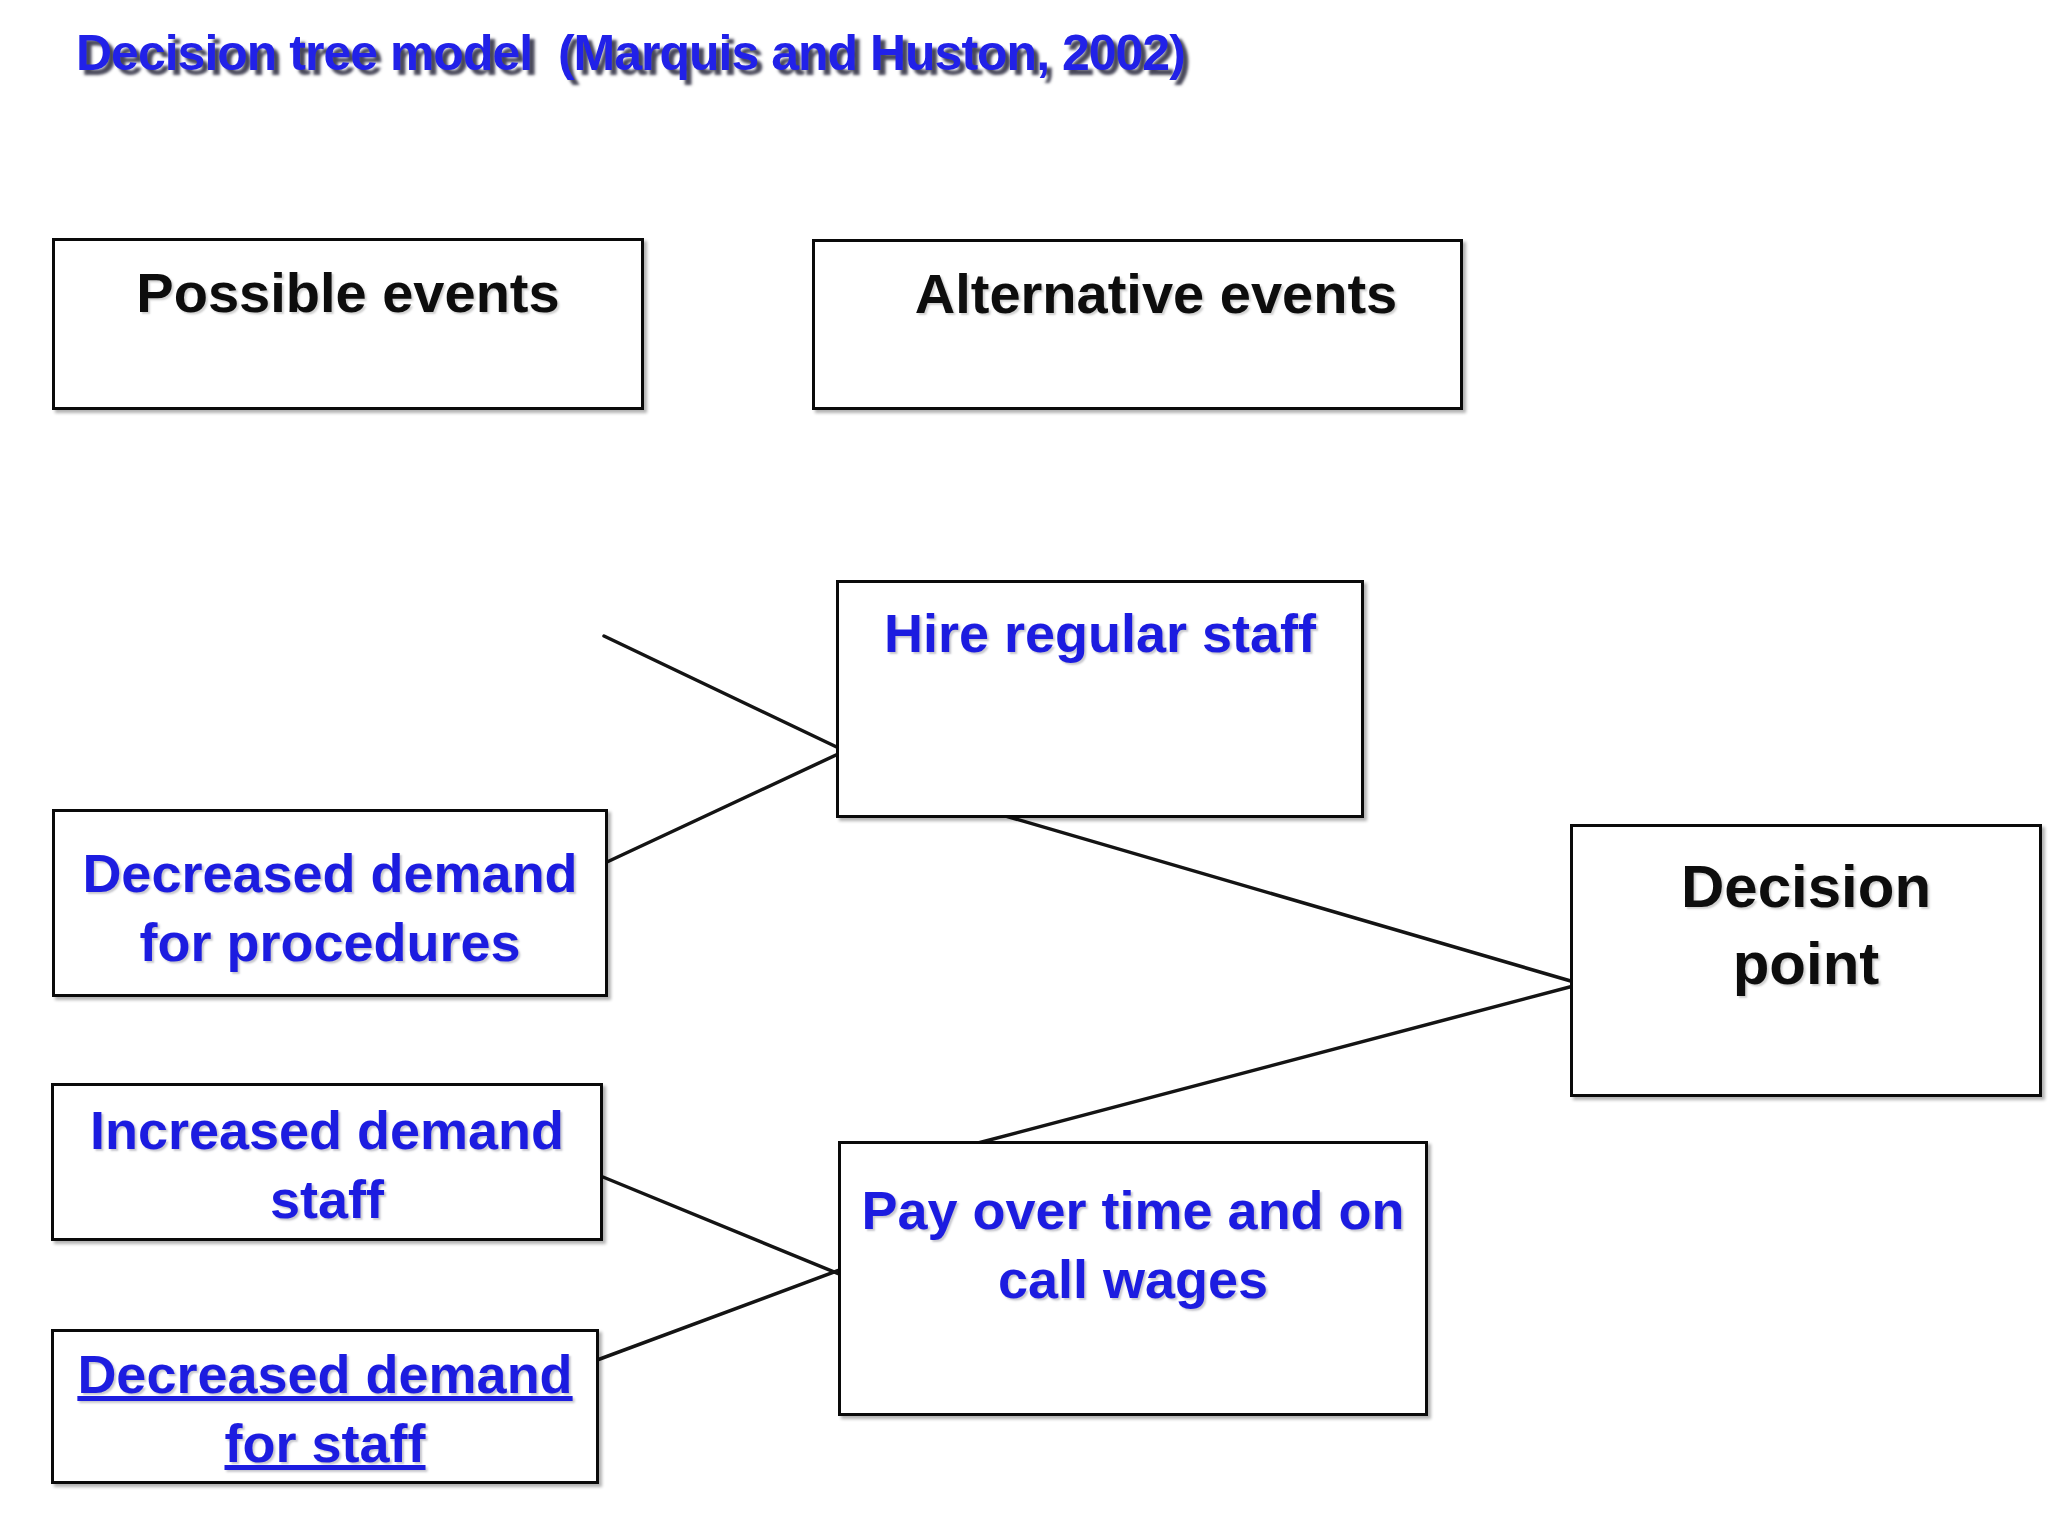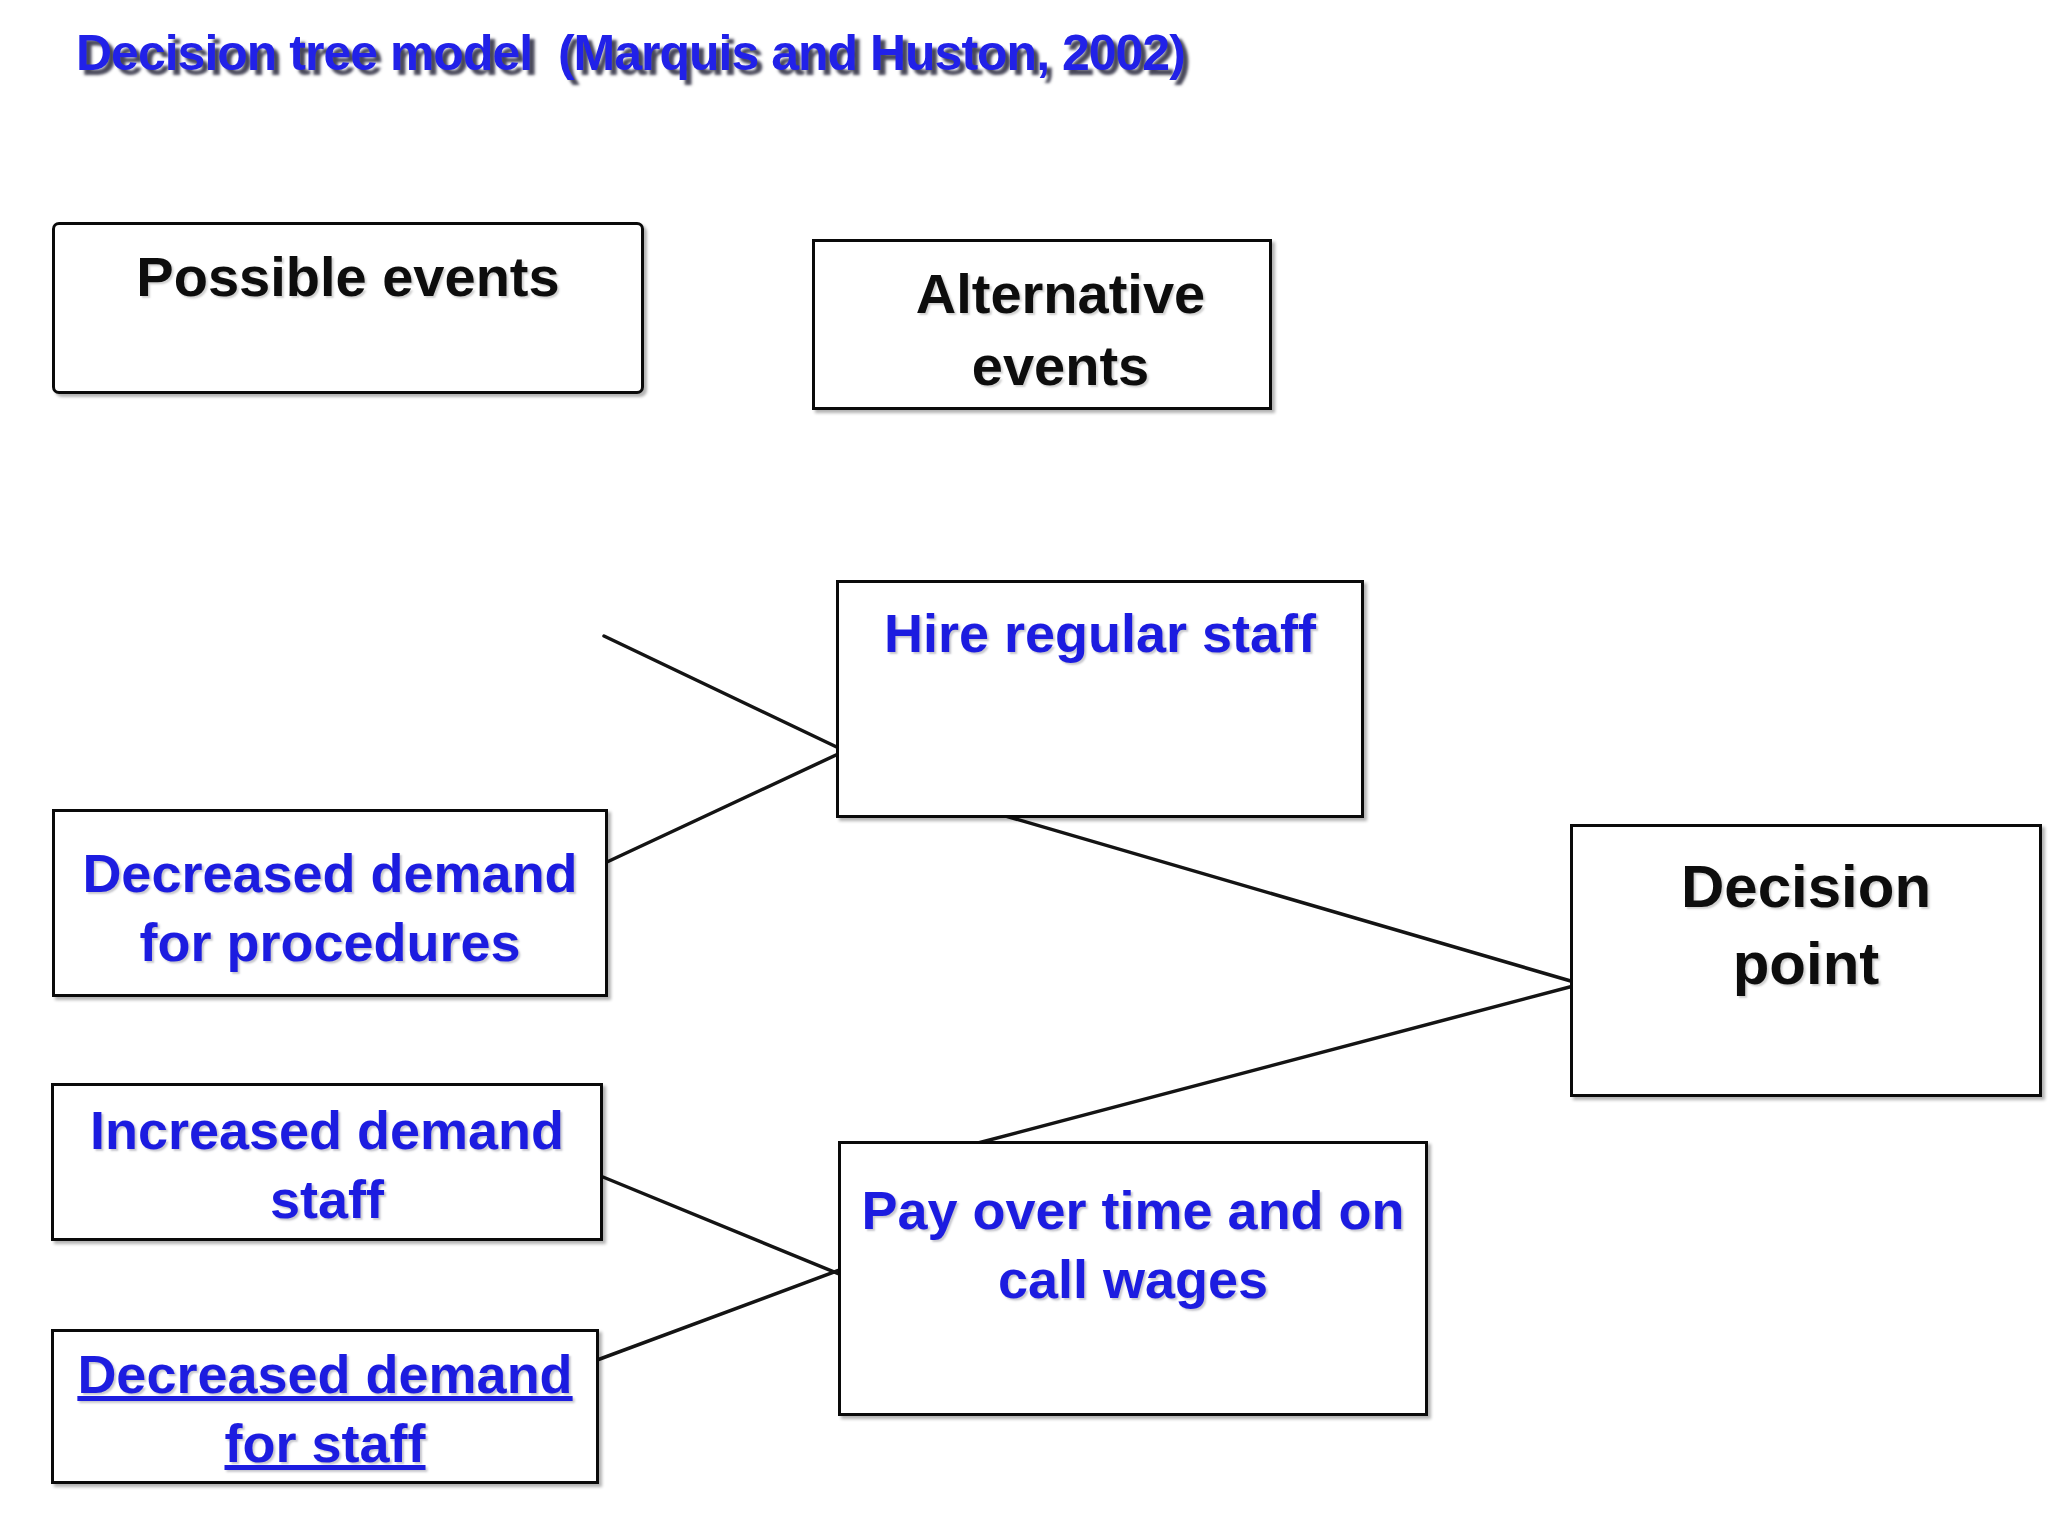--- a/index.html
+++ b/index.html
@@ -40,22 +40,22 @@
     color: #1c1ce0;
     font-size: 54px;
     text-shadow: 2px 2px 2px rgba(130, 130, 145, 0.45);
   }
   .label-black {
     color: #0d0d0d;
     font-size: 56px;
     text-shadow: 2px 2px 2px rgba(150, 150, 150, 0.45);
   }
   
-  #box-possible-events      { left: 52px;   top: 222px;  width: 592px; height: 172px; padding-top: 16px; border-radius: 7px; }
-  #box-alternative-events   { left: 812px;  top: 239px;  width: 460px; height: 171px; padding-top: 16px; padding-left: 37px; }
+  #box-possible-events      { left: 52px;   top: 238px;  width: 592px; height: 172px; padding-top: 16px; }
+  #box-alternative-events   { left: 812px;  top: 239px;  width: 651px; height: 171px; padding-top: 16px; padding-left: 37px; }
   #box-increased-procedures { left: 52px;   top: 512px;  width: 552px; height: 188px; padding-top: 14px; }
   #box-hire-staff           { left: 836px;  top: 580px;  width: 528px; height: 238px; padding-top: 16px; }
   #box-decreased-procedures { left: 52px;   top: 809px;  width: 556px; height: 188px; padding-top: 27px; }
   #box-decision-point       { left: 1570px; top: 824px;  width: 472px; height: 273px; padding-top: 22px; font-size: 60px; text-align: center; }
   #box-increased-staff      { left: 51px;   top: 1083px; width: 552px; height: 158px; padding-top: 10px; }
   #box-pay-overtime         { left: 838px;  top: 1141px; width: 590px; height: 275px; padding-top: 32px; }
   #box-decreased-staff      { left: 51px;   top: 1329px; width: 548px; height: 155px; padding-top: 8px; text-decoration: underline; }
   #box-decision-point .inner { display: inline-block; max-width: 340px; }
   #connector-layer {
     position: absolute;

